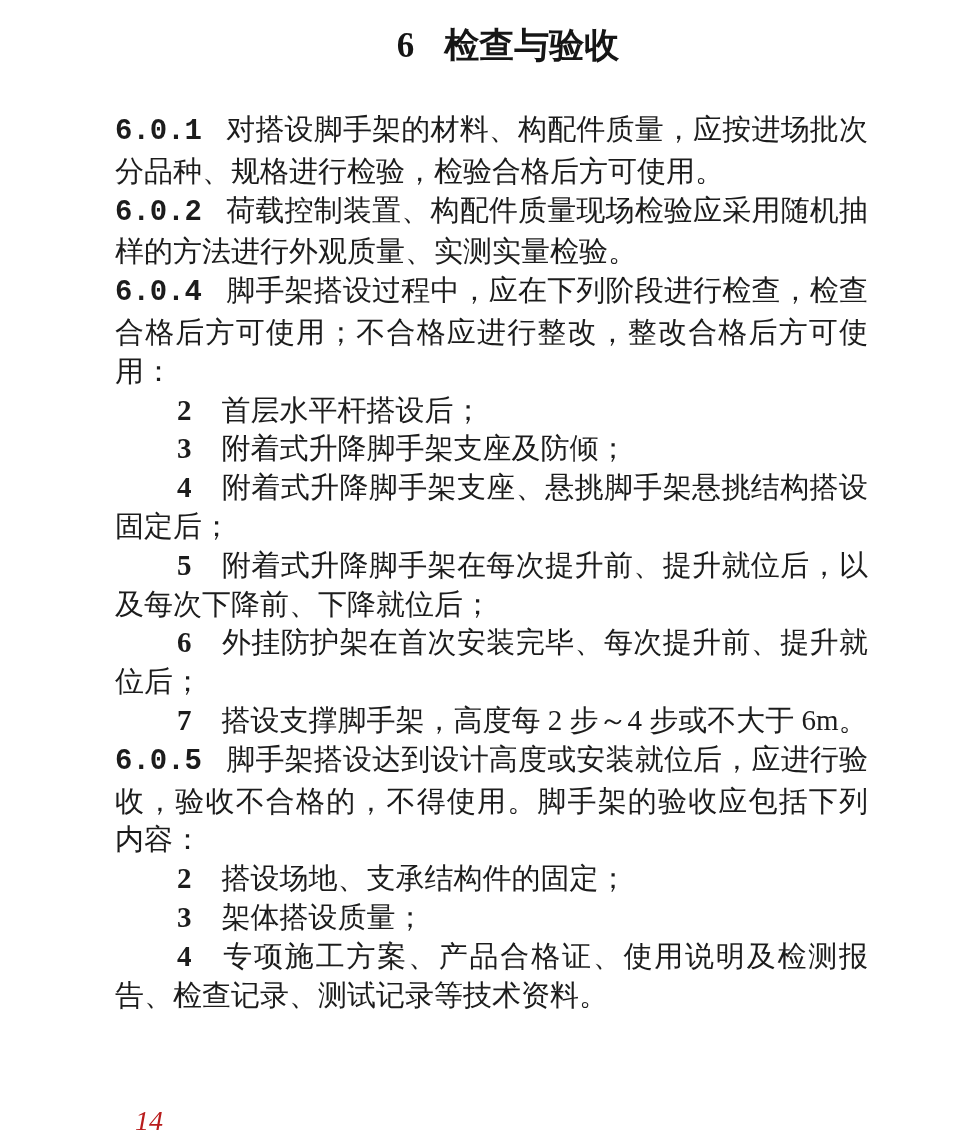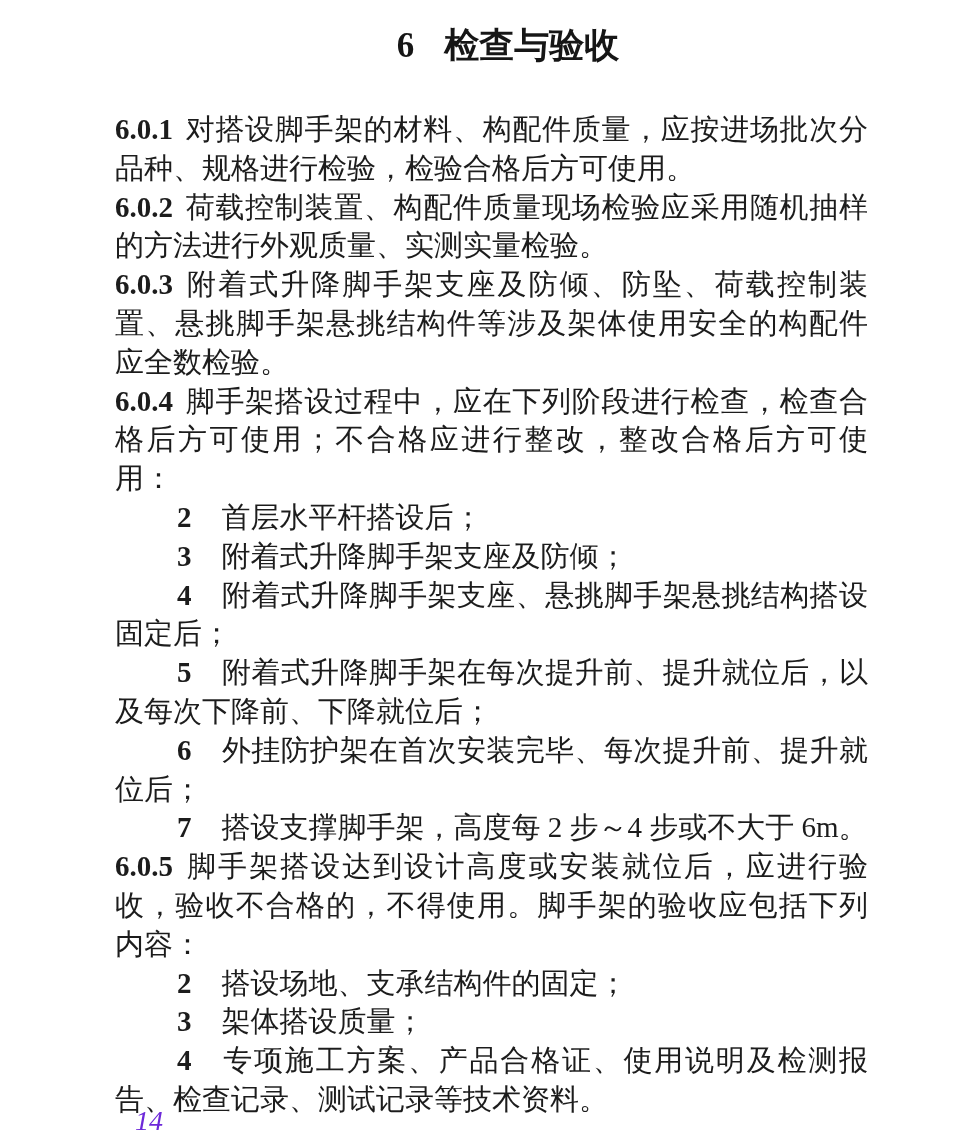--- a/index.html
+++ b/index.html
@@ -44,51 +44,51 @@
     margin: 0;
     padding: 0;
     text-align: justify;
     text-align-last: left;
   }
   .para .num {
     font-weight: 700;
     font-style: normal;
   }
   .para.clause .num {
-    margin-right: 12px;
+    margin-right: 24px;
+    font-family: Liberation Mono, monospace;
   }
   .para.item {
     text-indent: 62px;
   }
   .para.item .num {
     margin-right: 30px;
   }
   .page-number {
     position: absolute;
     left: 135px;
     top: 1104px;
     font-size: 28px;
     line-height: 34px;
     font-style: italic;
-    color: #6d28d9;
+    color: #b91c1c;
   }
 </style>
 </head>
 <body>
 
 <div class="page">
 
   <h1 class="doc-title">
     <span class="t-num">6</span><span class="t-text">检查与验收</span>
   </h1>
 
   <div class="doc-body">
       <p class="para clause"><b class="num">6.0.1</b><span class="txt">对搭设脚手架的材料、构配件质量，应按进场批次分品种、规格进行检验，检验合格后方可使用。</span></p>
       <p class="para clause"><b class="num">6.0.2</b><span class="txt">荷载控制装置、构配件质量现场检验应采用随机抽样的方法进行外观质量、实测实量检验。</span></p>
-      <p class="para clause"><b class="num">6.0.3</b><span class="txt">附着式升降脚手架支座及防倾、防坠、荷载控制装置、悬挑脚手架悬挑结构件等涉及架体使用安全的构配件应全数检验。</span></p>
       <p class="para clause"><b class="num">6.0.4</b><span class="txt">脚手架搭设过程中，应在下列阶段进行检查，检查合格后方可使用；不合格应进行整改，整改合格后方可使用：</span></p>
       <p class="para item"><b class="num">2</b><span class="txt">首层水平杆搭设后；</span></p>
       <p class="para item"><b class="num">3</b><span class="txt">附着式升降脚手架支座及防倾；</span></p>
       <p class="para item"><b class="num">4</b><span class="txt">附着式升降脚手架支座、悬挑脚手架悬挑结构搭设固定后；</span></p>
       <p class="para item"><b class="num">5</b><span class="txt">附着式升降脚手架在每次提升前、提升就位后，以及每次下降前、下降就位后；</span></p>
       <p class="para item"><b class="num">6</b><span class="txt">外挂防护架在首次安装完毕、每次提升前、提升就位后；</span></p>
       <p class="para item"><b class="num">7</b><span class="txt">搭设支撑脚手架，高度每 2 步～4 步或不大于 6m。</span></p>
       <p class="para clause"><b class="num">6.0.5</b><span class="txt">脚手架搭设达到设计高度或安装就位后，应进行验收，验收不合格的，不得使用。脚手架的验收应包括下列内容：</span></p>
       <p class="para item"><b class="num">2</b><span class="txt">搭设场地、支承结构件的固定；</span></p>
       <p class="para item"><b class="num">3</b><span class="txt">架体搭设质量；</span></p>

